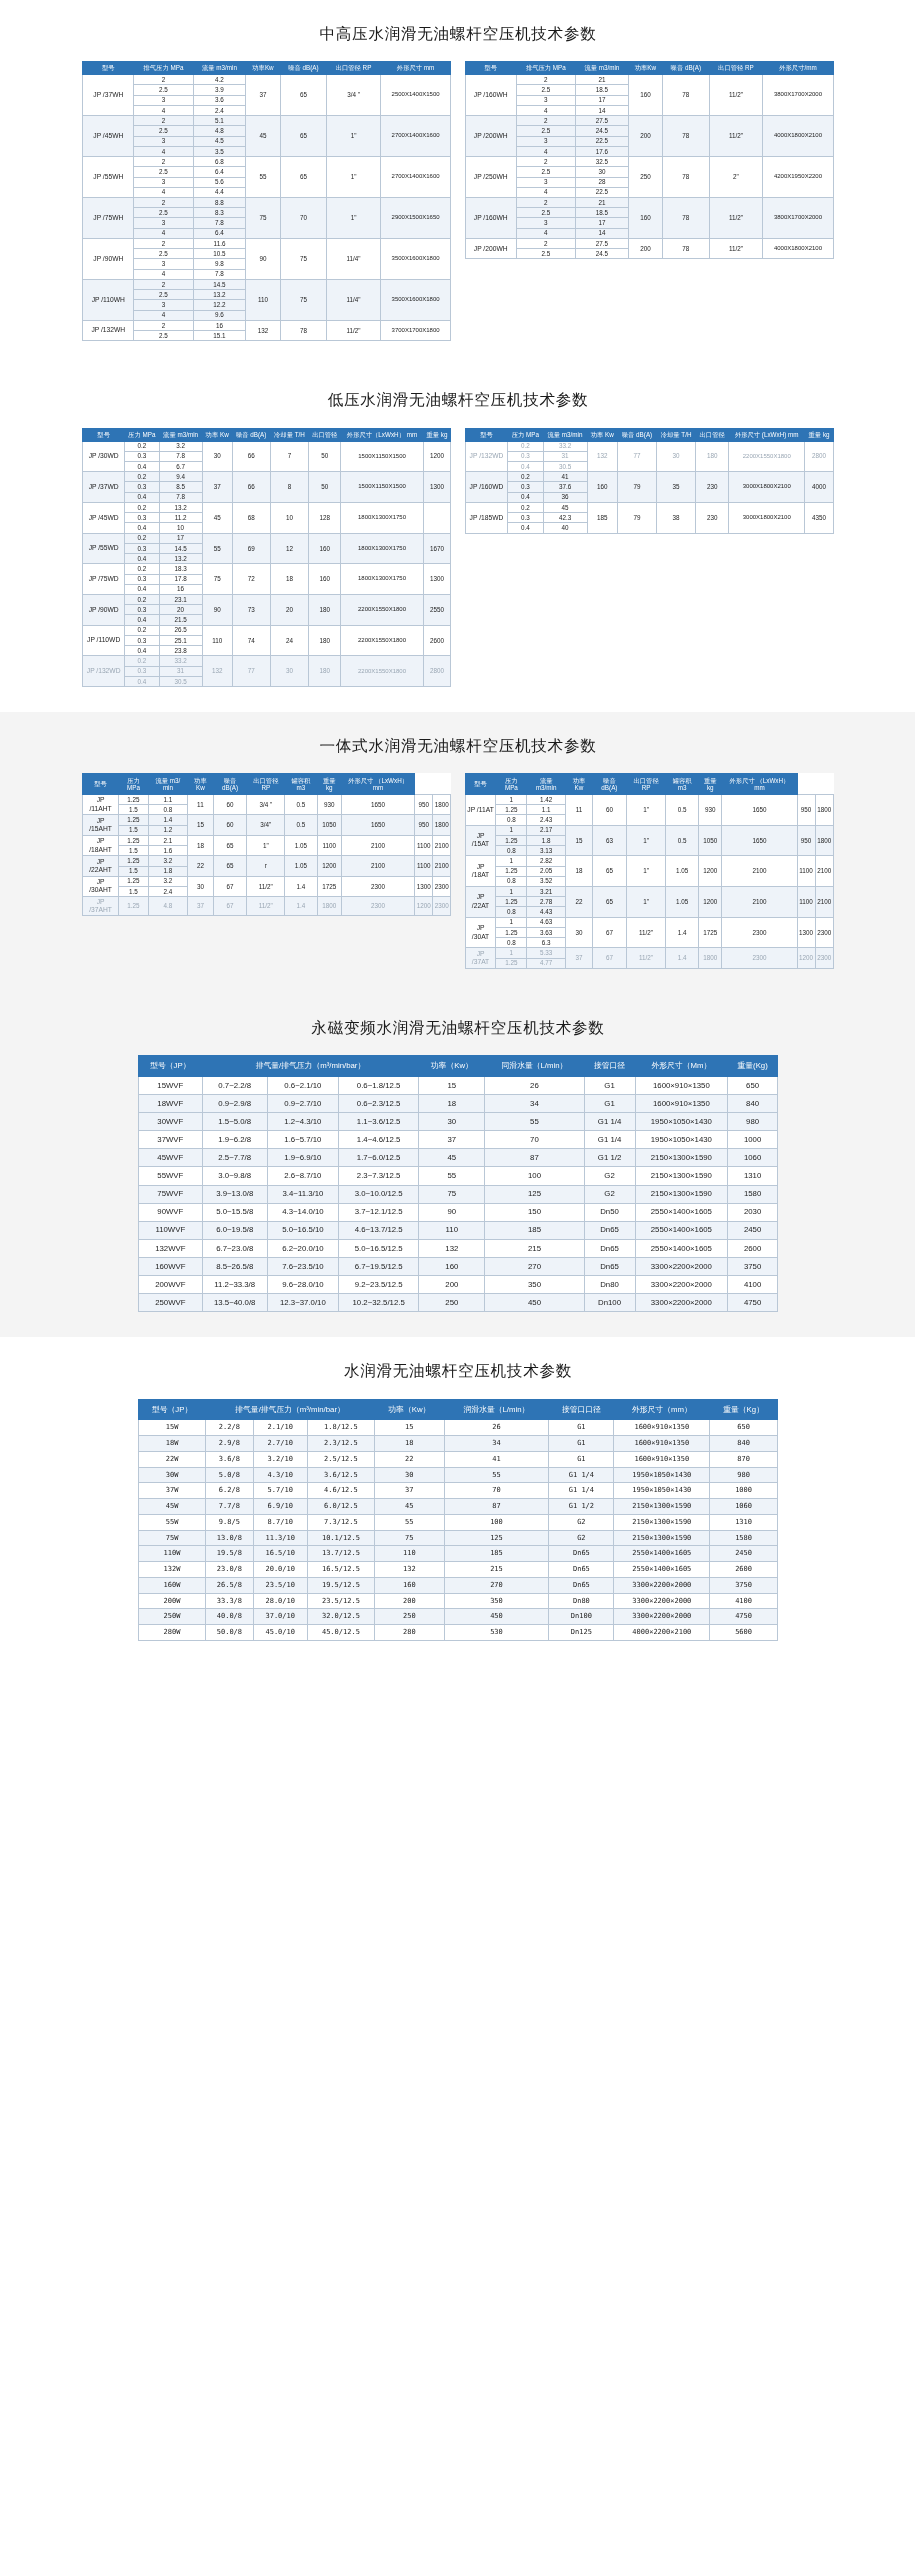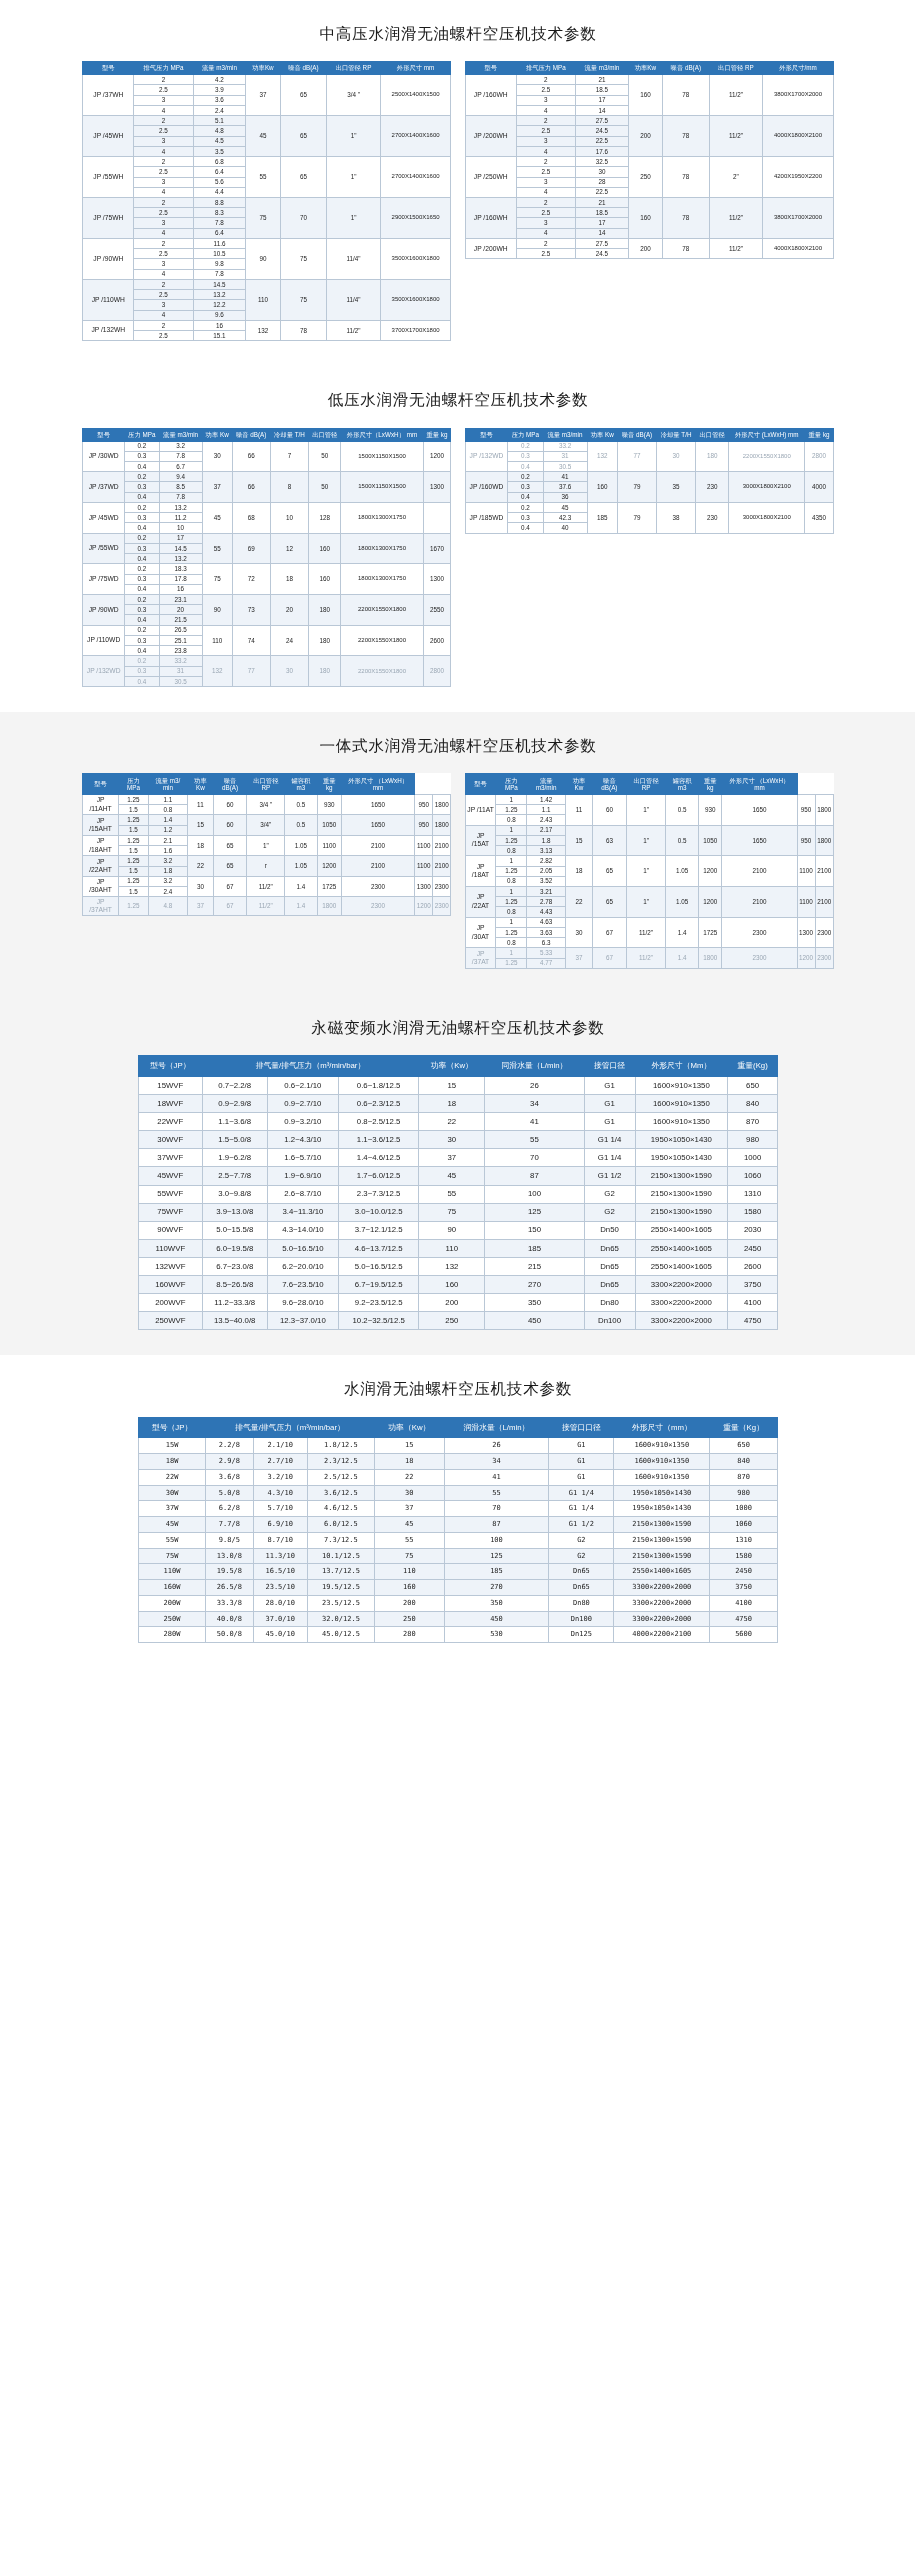--- a/index.html
+++ b/index.html
@@ -886,31 +886,20 @@
               <td>18WVF</td>
               <td>0.9~2.9/8</td>
               <td>0.9~2.7/10</td>
               <td>0.6~2.3/12.5</td>
               <td>18</td>
               <td>34</td>
               <td>G1</td>
               <td>1600×910×1350</td>
               <td>840</td>
             </tr>
-            <tr class="odd">
-              <td>22WVF</td>
-              <td>1.1~3.6/8</td>
-              <td>0.9~3.2/10</td>
-              <td>0.8~2.5/12.5</td>
-              <td>22</td>
-              <td>41</td>
-              <td>G1</td>
-              <td>1600×910×1350</td>
-              <td>870</td>
-            </tr>
             <tr class="even">
               <td>30WVF</td>
               <td>1.5~5.0/8</td>
               <td>1.2~4.3/10</td>
               <td>1.1~3.6/12.5</td>
               <td>30</td>
               <td>55</td>
               <td>G1 1/4</td>
               <td>1950×1050×1430</td>
               <td>980</td>
@@ -1138,20 +1127,31 @@
               <td>110W</td>
               <td>19.5/8</td>
               <td>16.5/10</td>
               <td>13.7/12.5</td>
               <td>110</td>
               <td>185</td>
               <td>Dn65</td>
               <td>2550×1400×1605</td>
               <td>2450</td>
             </tr>
+            <tr class="odd">
+              <td>132W</td>
+              <td>23.0/8</td>
+              <td>20.0/10</td>
+              <td>16.5/12.5</td>
+              <td>132</td>
+              <td>215</td>
+              <td>Dn65</td>
+              <td>2550×1400×1605</td>
+              <td>2600</td>
+            </tr>
             <tr class="even">
               <td>160W</td>
               <td>26.5/8</td>
               <td>23.5/10</td>
               <td>19.5/12.5</td>
               <td>160</td>
               <td>270</td>
               <td>Dn65</td>
               <td>3300×2200×2000</td>
               <td>3750</td>

